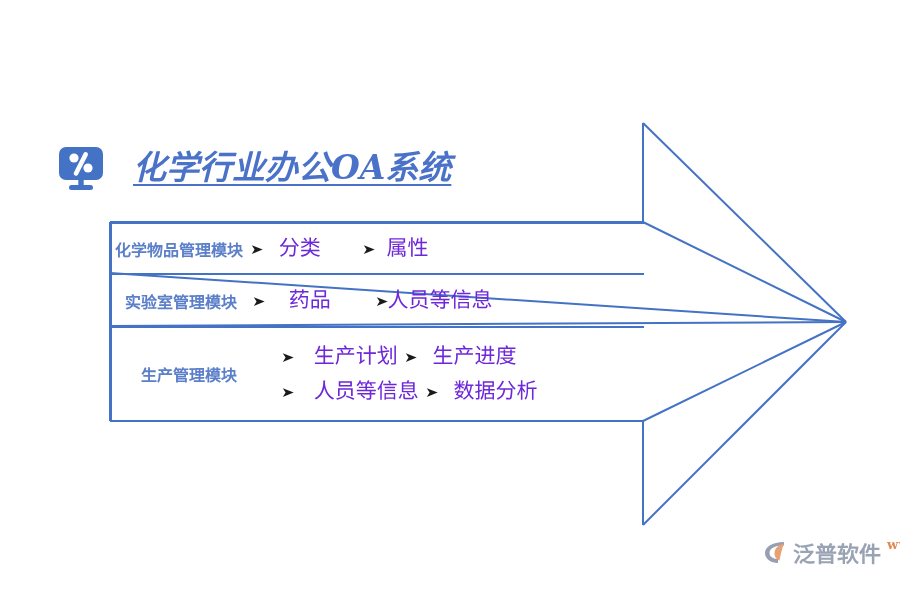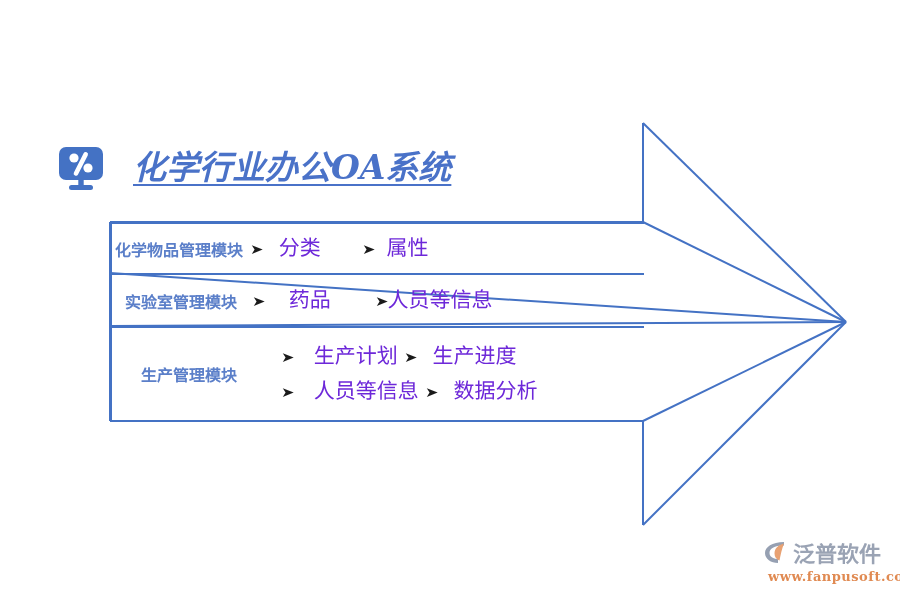--- a/index.html
+++ b/index.html
@@ -144,21 +144,21 @@
   #row-2 .t1 { margin-left: 16px; }
 
   
   #watermark {
     position: absolute;
     left: 762px;
     top: 536px;
     width: 132px;
     height: 56px;
     display: flex;
-    flex-direction: column;
+    flex-direction: row;
     align-items: flex-start;
   }
   #wm-top {
     display: flex;
     align-items: center;
     gap: 3px;
   }
   #wm-mark { width: 28px; height: 28px; flex: 0 0 28px; }
   #wm-name {
     font-family: "DejaVu Sans", "Liberation Sans", sans-serif;

